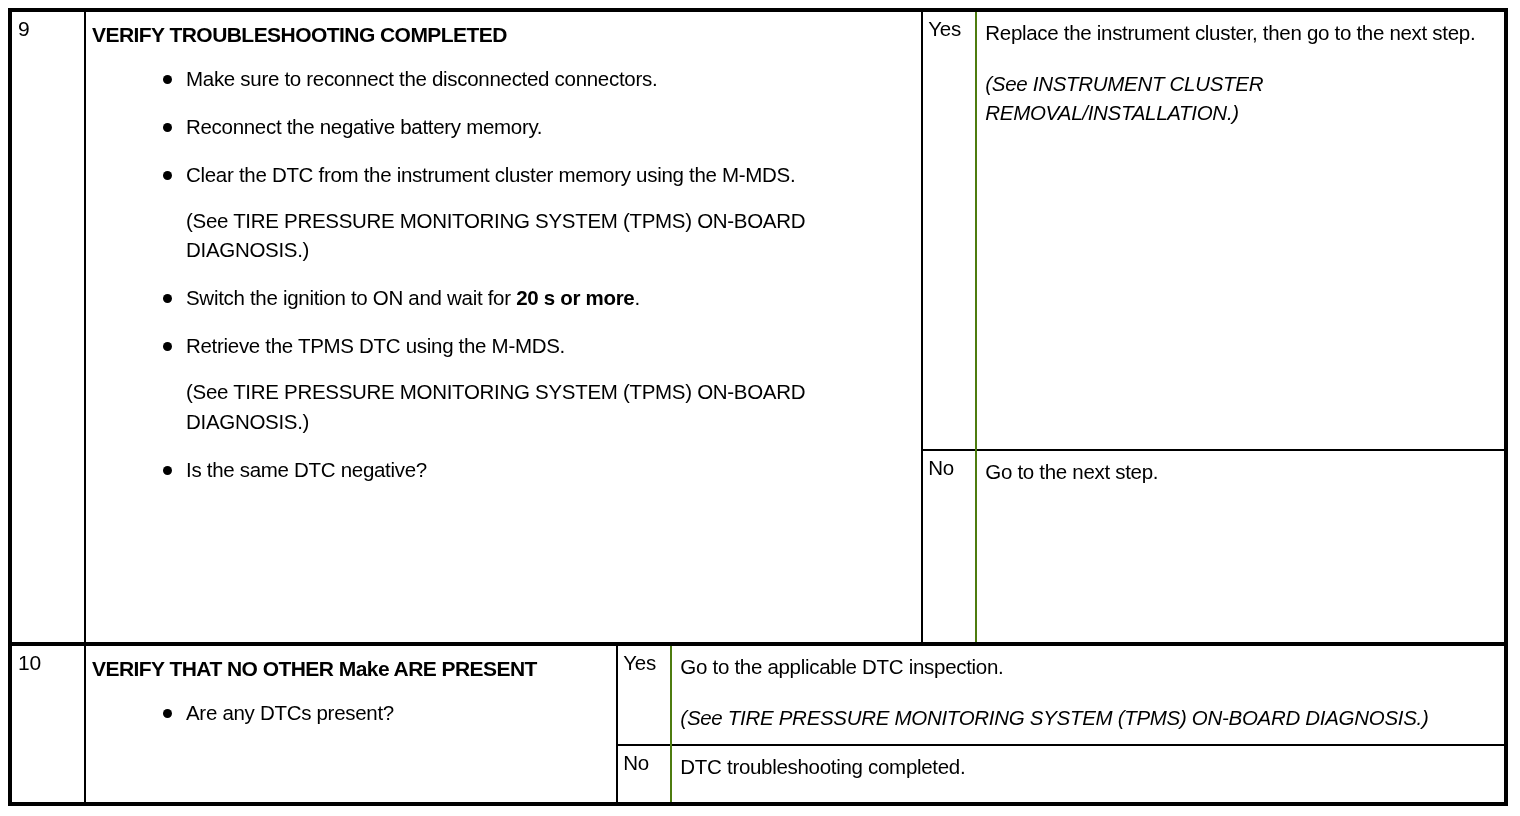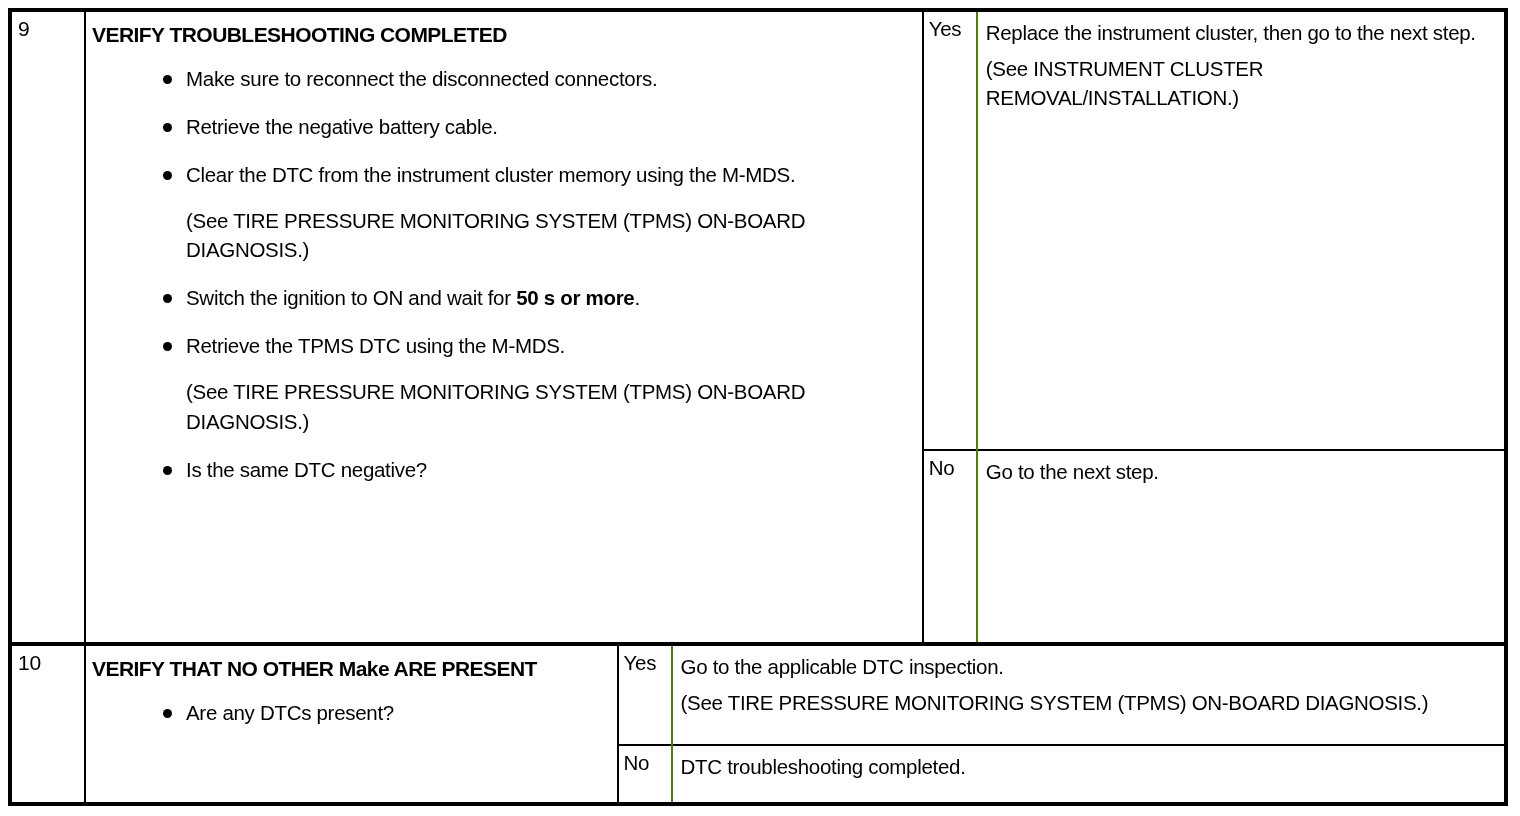--- a/index.html
+++ b/index.html
@@ -129,21 +129,21 @@
     letter-spacing: -0.3px;
   }
   .res-cell {
     box-sizing: border-box;
     padding: 6px 8px 12px 8px;
     font-size: 20.5px;
     line-height: 1.42;
     letter-spacing: -0.3px;
     overflow: hidden;
   }
-  .res-cell .note { display: block; margin-top: 7px; }
+  .res-cell .note { display: block; margin-top: 22px; font-style: italic; }
 
   
   .yn-col .yes-9, .res-col .yes-9 { height: 437px; flex: 0 0 437px; }
   .yn-col .no-9,  .res-col .no-9  { flex: 1 1 auto; border-top: 2px solid #000; }
 
   
   .yn-col .yes-10, .res-col .yes-10 { height: 98px; flex: 0 0 98px; }
   .yn-col .no-10,  .res-col .no-10  { flex: 1 1 auto; border-top: 2px solid #000; }
 
   .res-cell.no-9, .res-cell.no-10, .yn-cell.no-9, .yn-cell.no-10 { padding-top: 6px; }
@@ -163,32 +163,32 @@
 
         <ul class="bullet-list">
 
           <li class="bullet-item">
             <span class="bullet-dot"></span>
             <span class="bullet-text">Make sure to reconnect the disconnected connectors.</span>
           </li>
 
           <li class="bullet-item">
             <span class="bullet-dot"></span>
-            <span class="bullet-text">Retrieve the negative battery cable.</span>
+            <span class="bullet-text">Reconnect the negative battery memory.</span>
           </li>
 
           <li class="bullet-item">
             <span class="bullet-dot"></span>
             <span class="bullet-text">Clear the DTC from the instrument cluster memory using the M-MDS.</span>
             <span class="bullet-note">(See TIRE PRESSURE MONITORING SYSTEM (TPMS) ON-BOARD DIAGNOSIS.)</span>
           </li>
 
           <li class="bullet-item">
             <span class="bullet-dot"></span>
-            <span class="bullet-text"><span>Switch the ignition to ON and wait for </span><span class="b">50 s or more</span><span>.</span></span>
+            <span class="bullet-text"><span>Switch the ignition to ON and wait for </span><span class="b">20 s or more</span><span>.</span></span>
           </li>
 
           <li class="bullet-item">
             <span class="bullet-dot"></span>
             <span class="bullet-text">Retrieve the TPMS DTC using the M-MDS.</span>
             <span class="bullet-note">(See TIRE PRESSURE MONITORING SYSTEM (TPMS) ON-BOARD DIAGNOSIS.)</span>
           </li>
 
           <li class="bullet-item">
             <span class="bullet-dot"></span>

